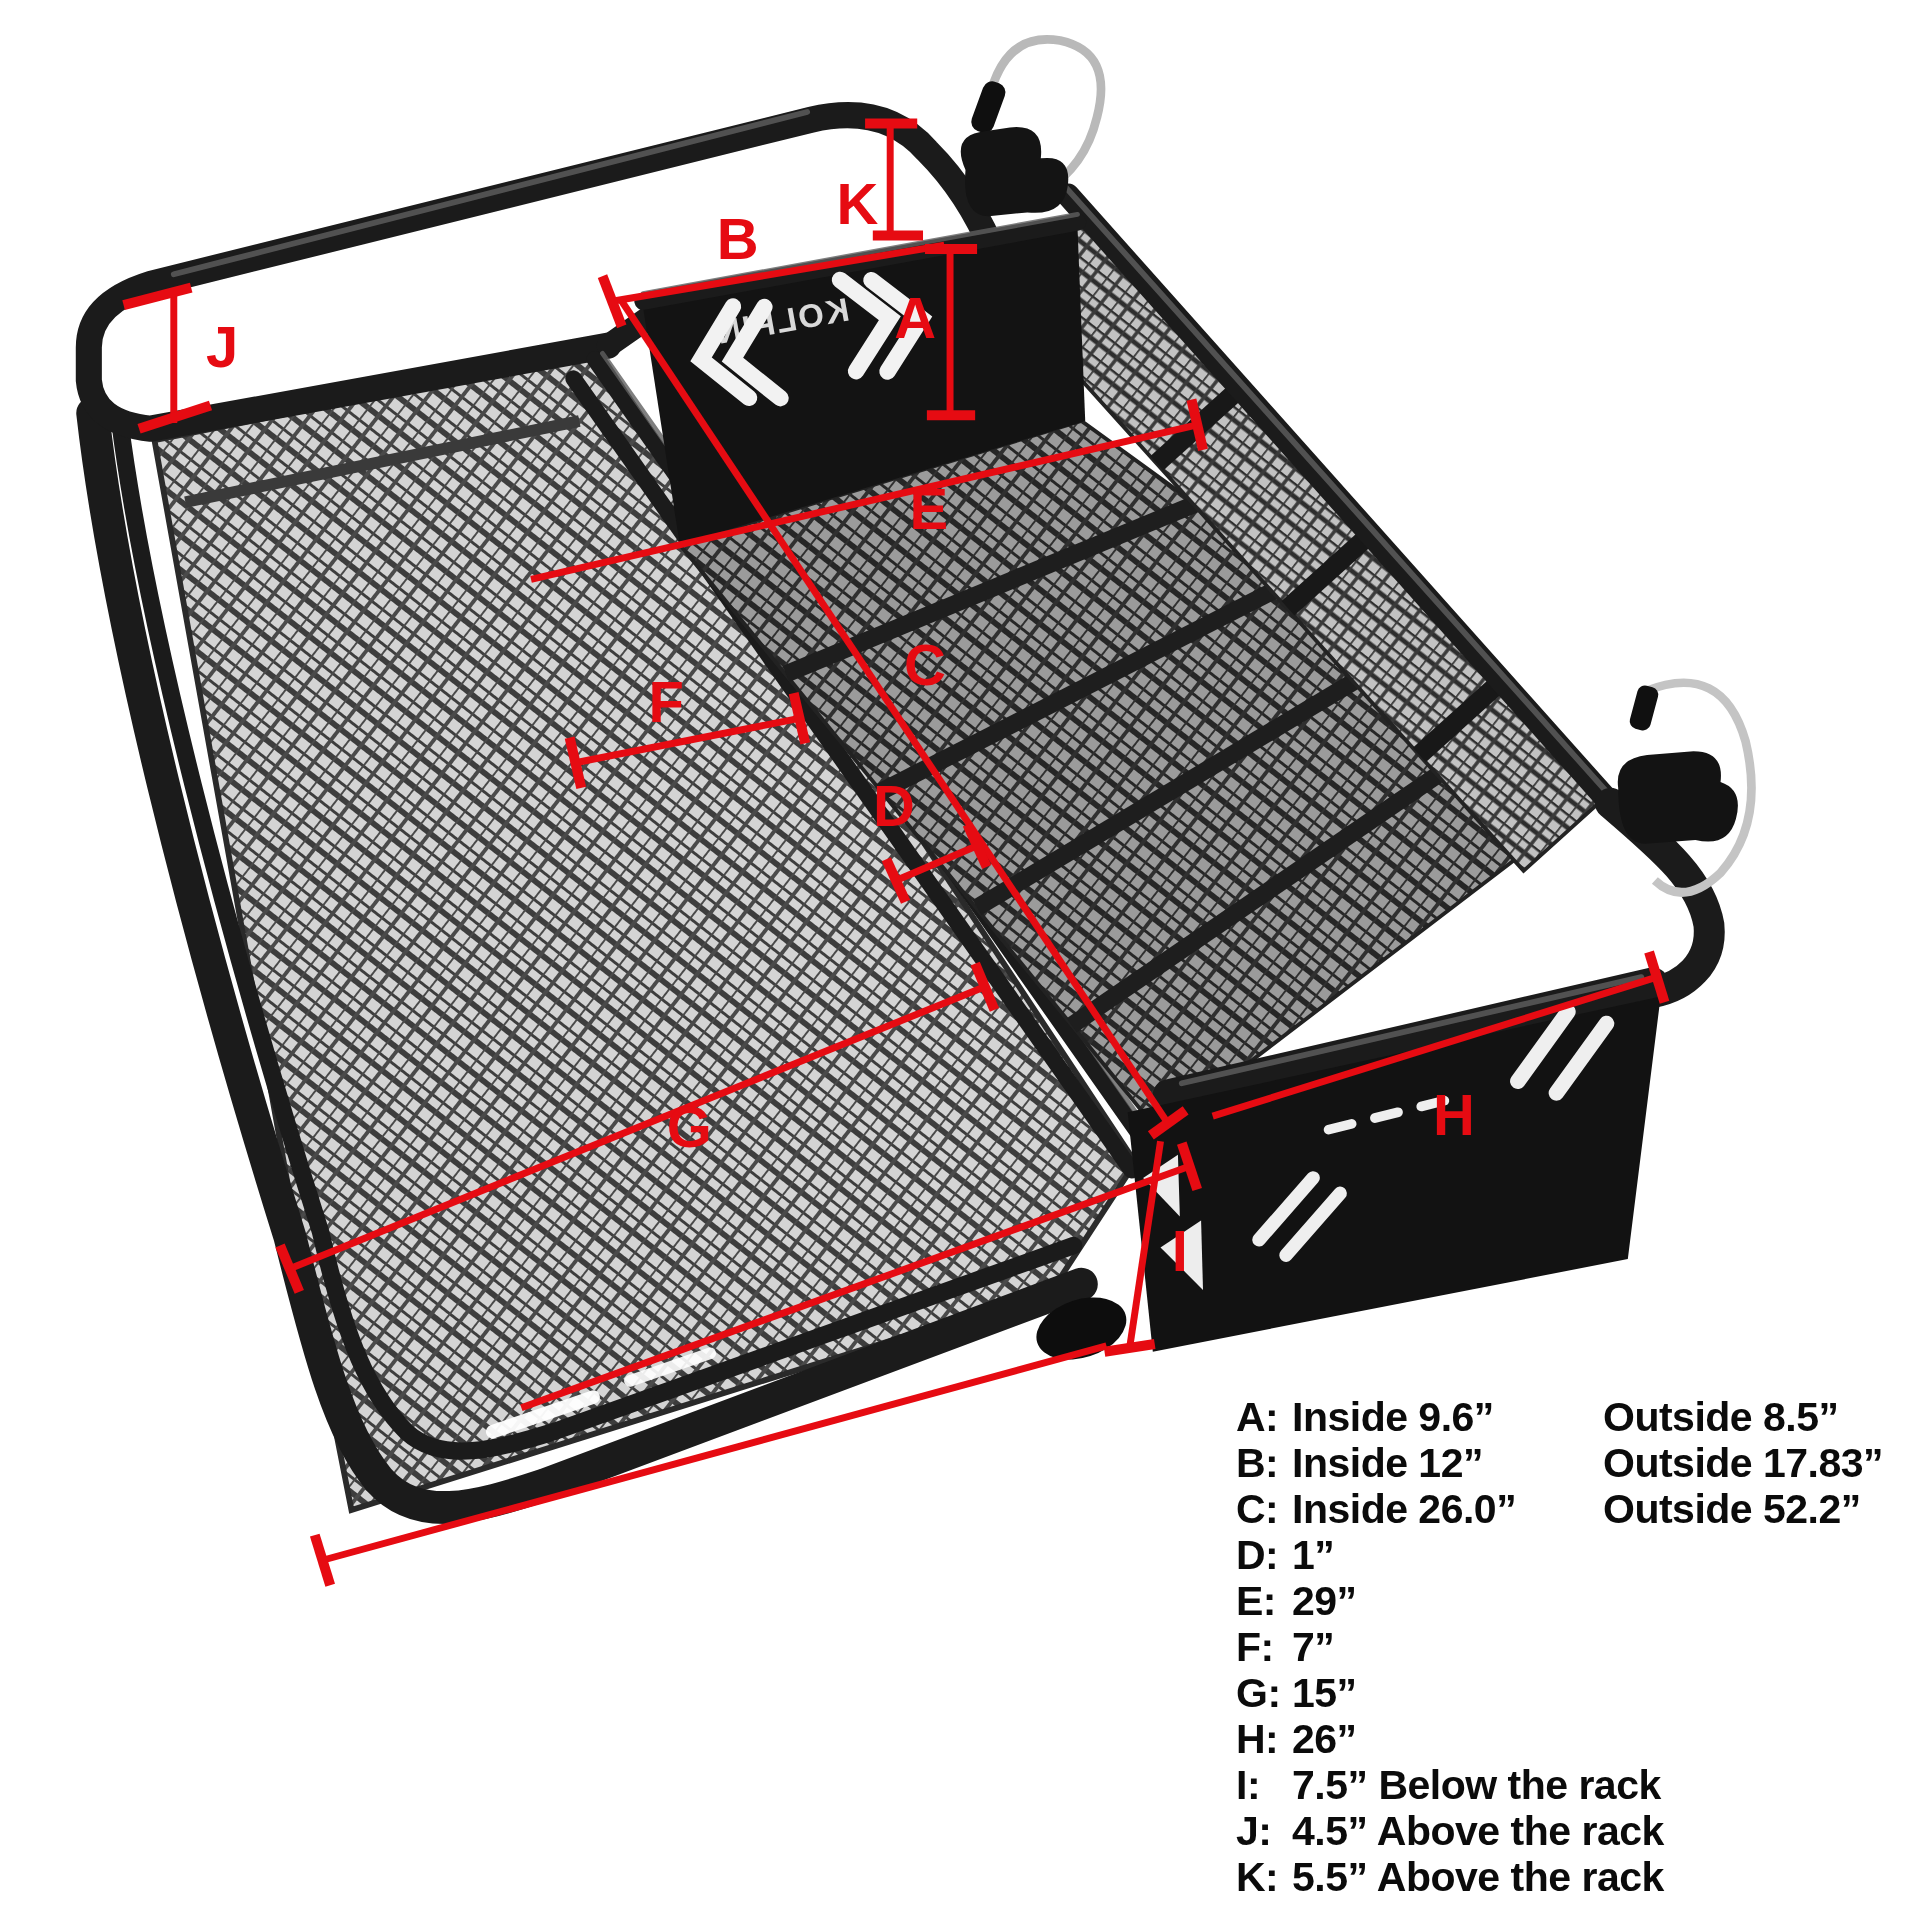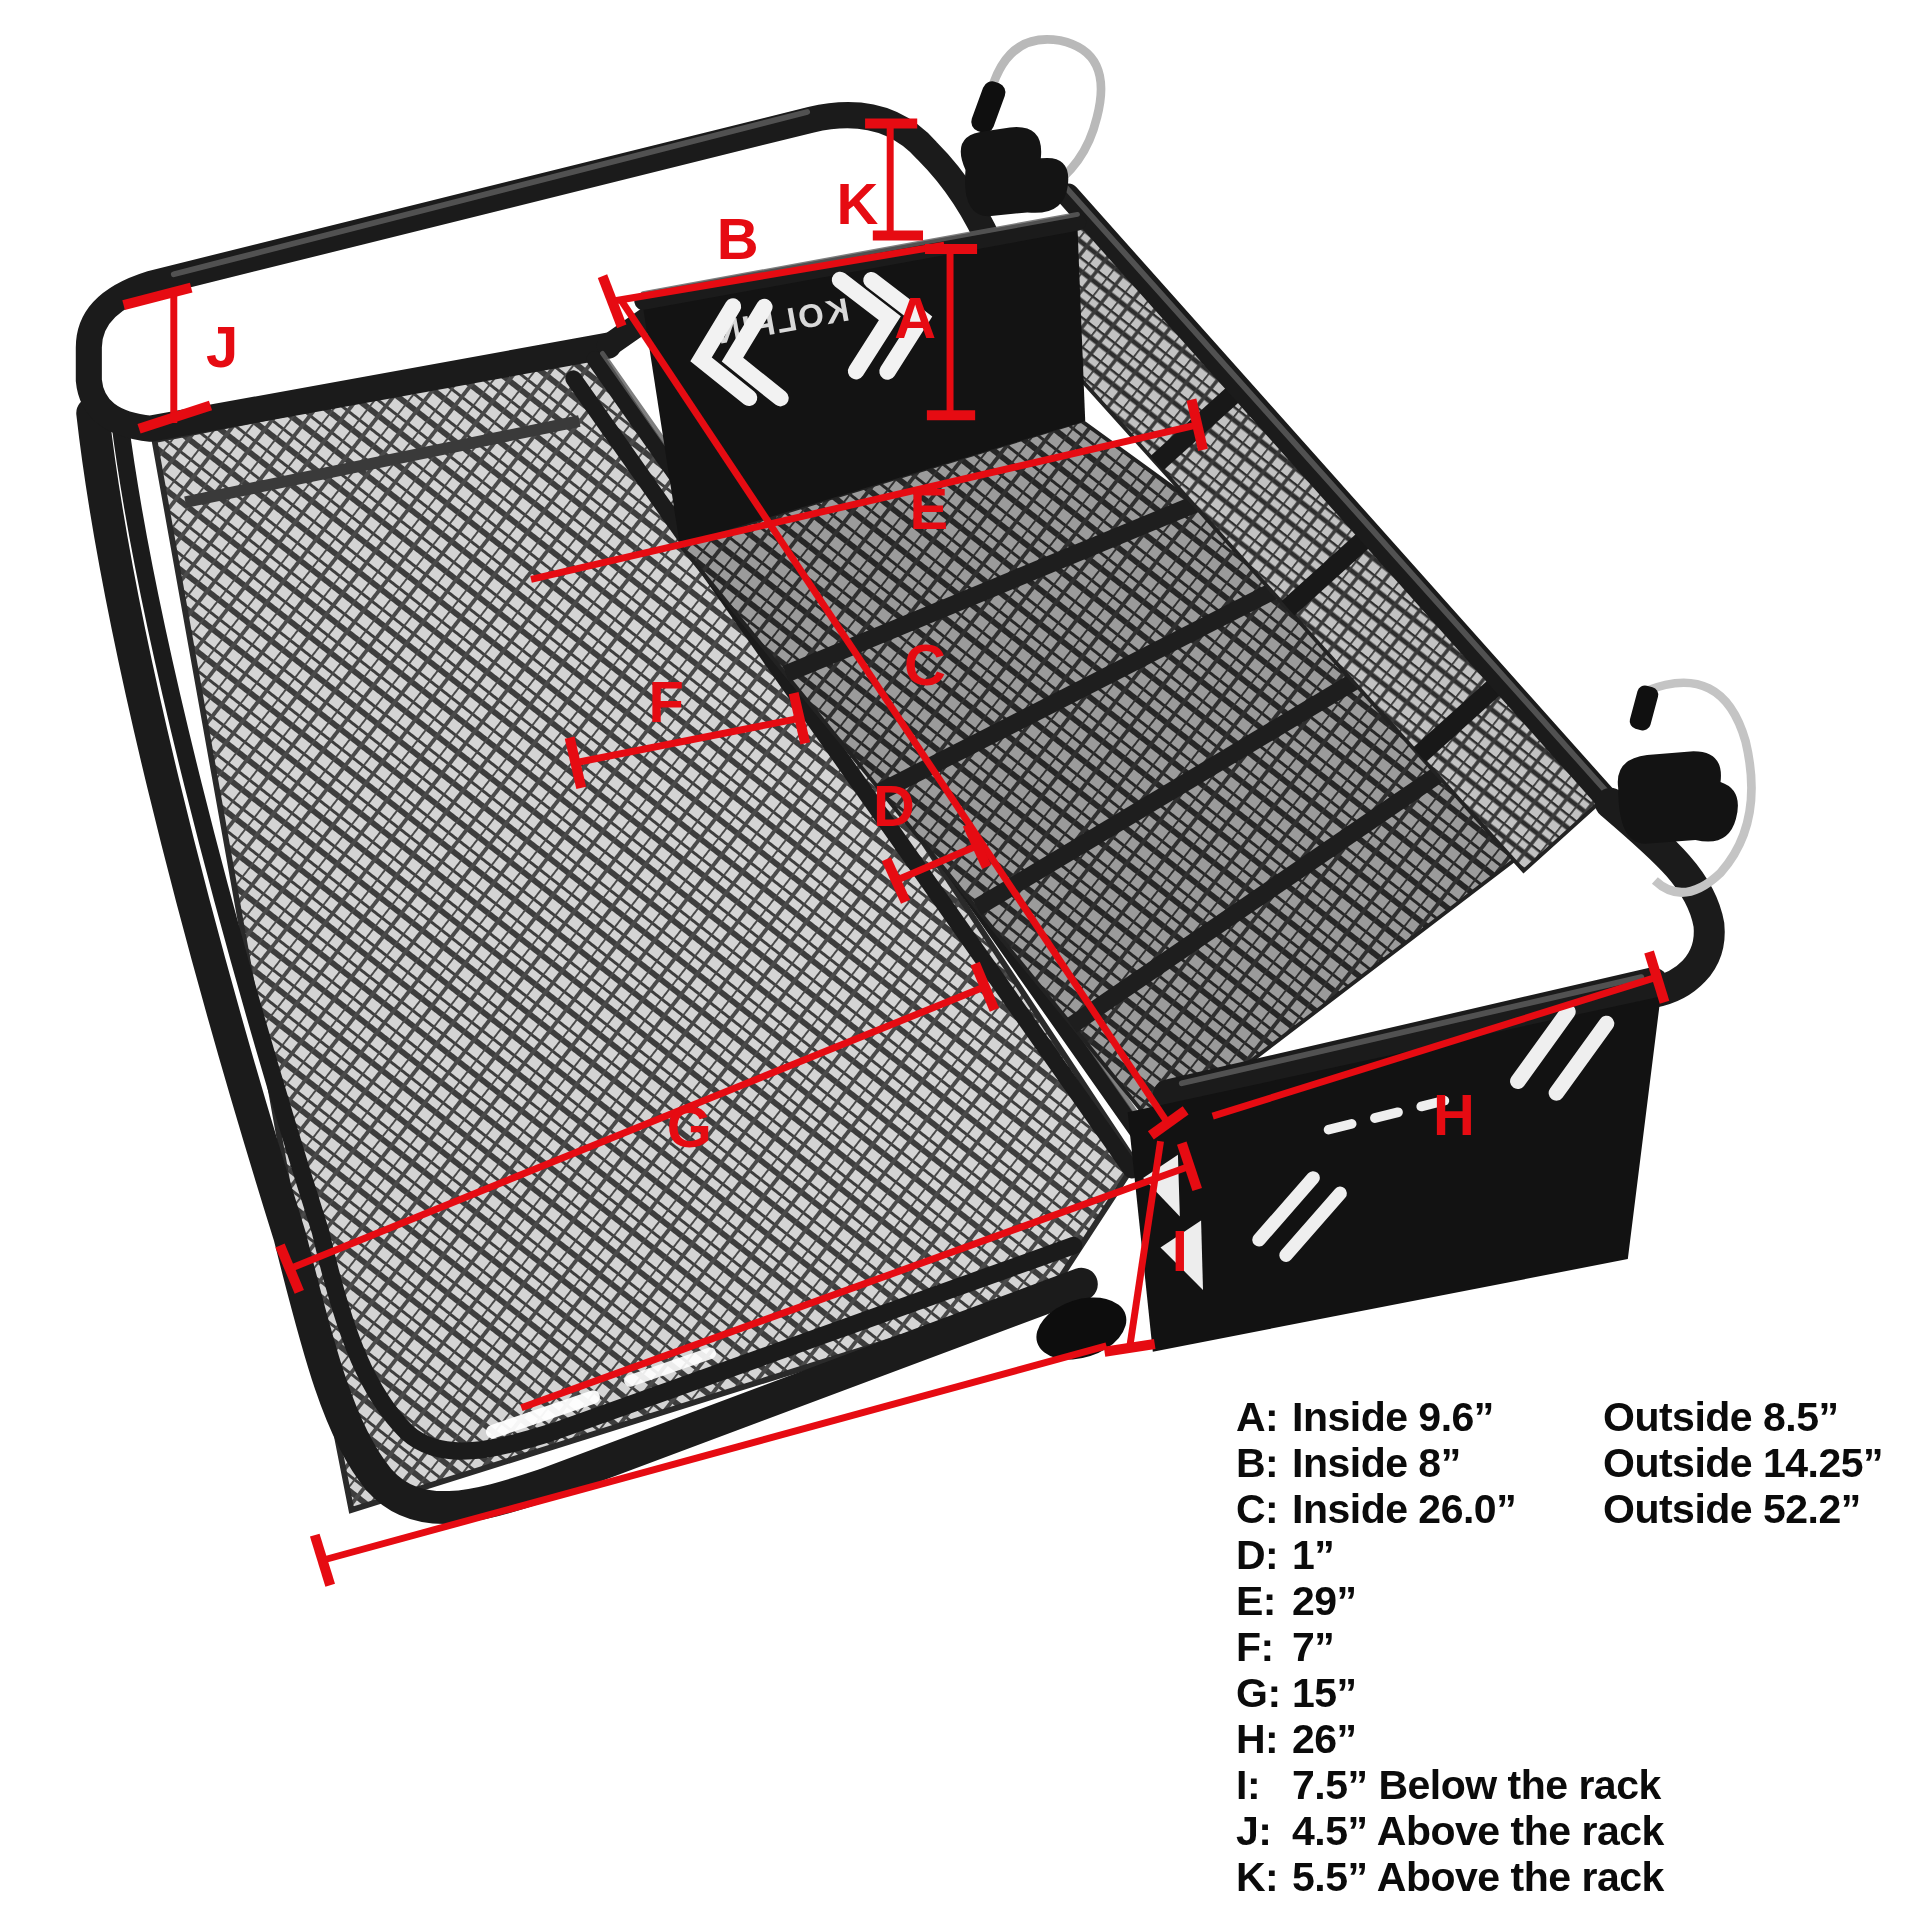--- a/index.html
+++ b/index.html
@@ -230,22 +230,22 @@
 </svg>
 
 <div id="legend">
   <div class="lrow">
       <span class="ltr">A:</span>
       <span class="v1">Inside 9.6”</span>
       <span class="v2">Outside 8.5”</span>
     </div>
   <div class="lrow">
       <span class="ltr">B:</span>
-      <span class="v1">Inside 8”</span>
-      <span class="v2">Outside 14.25”</span>
+      <span class="v1">Inside 12”</span>
+      <span class="v2">Outside 17.83”</span>
     </div>
   <div class="lrow">
       <span class="ltr">C:</span>
       <span class="v1">Inside 26.0”</span>
       <span class="v2">Outside 52.2”</span>
     </div>
   <div class="lrow">
       <span class="ltr">D:</span>
       <span class="v1">1”</span>
       <span class="v2"></span>

